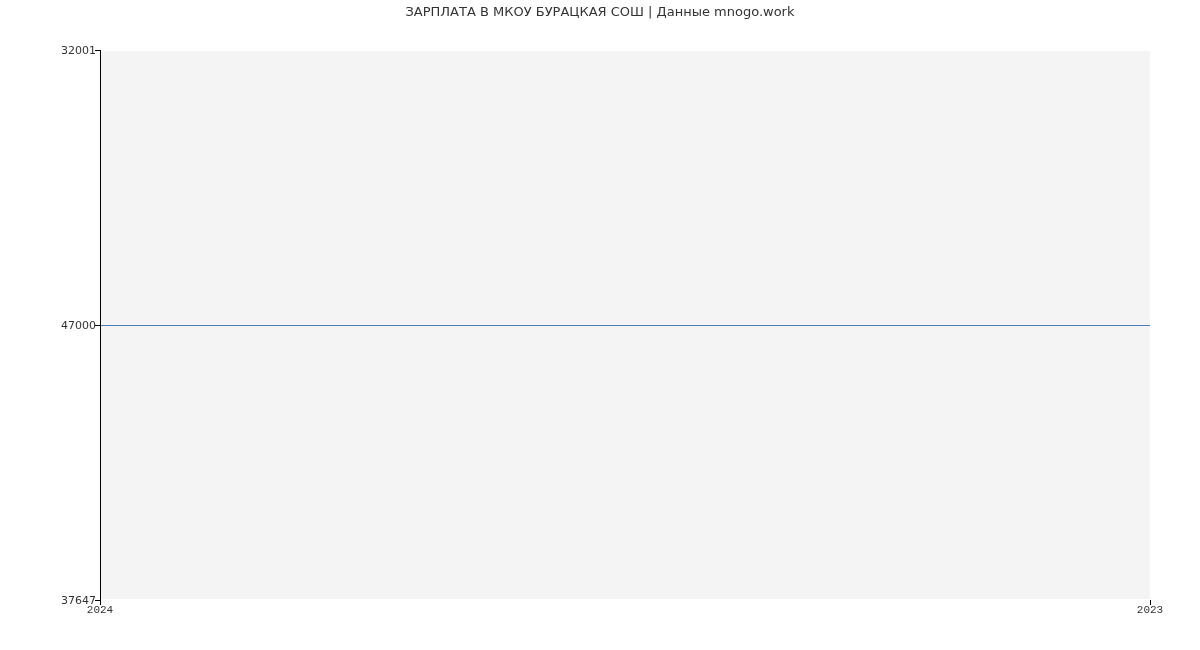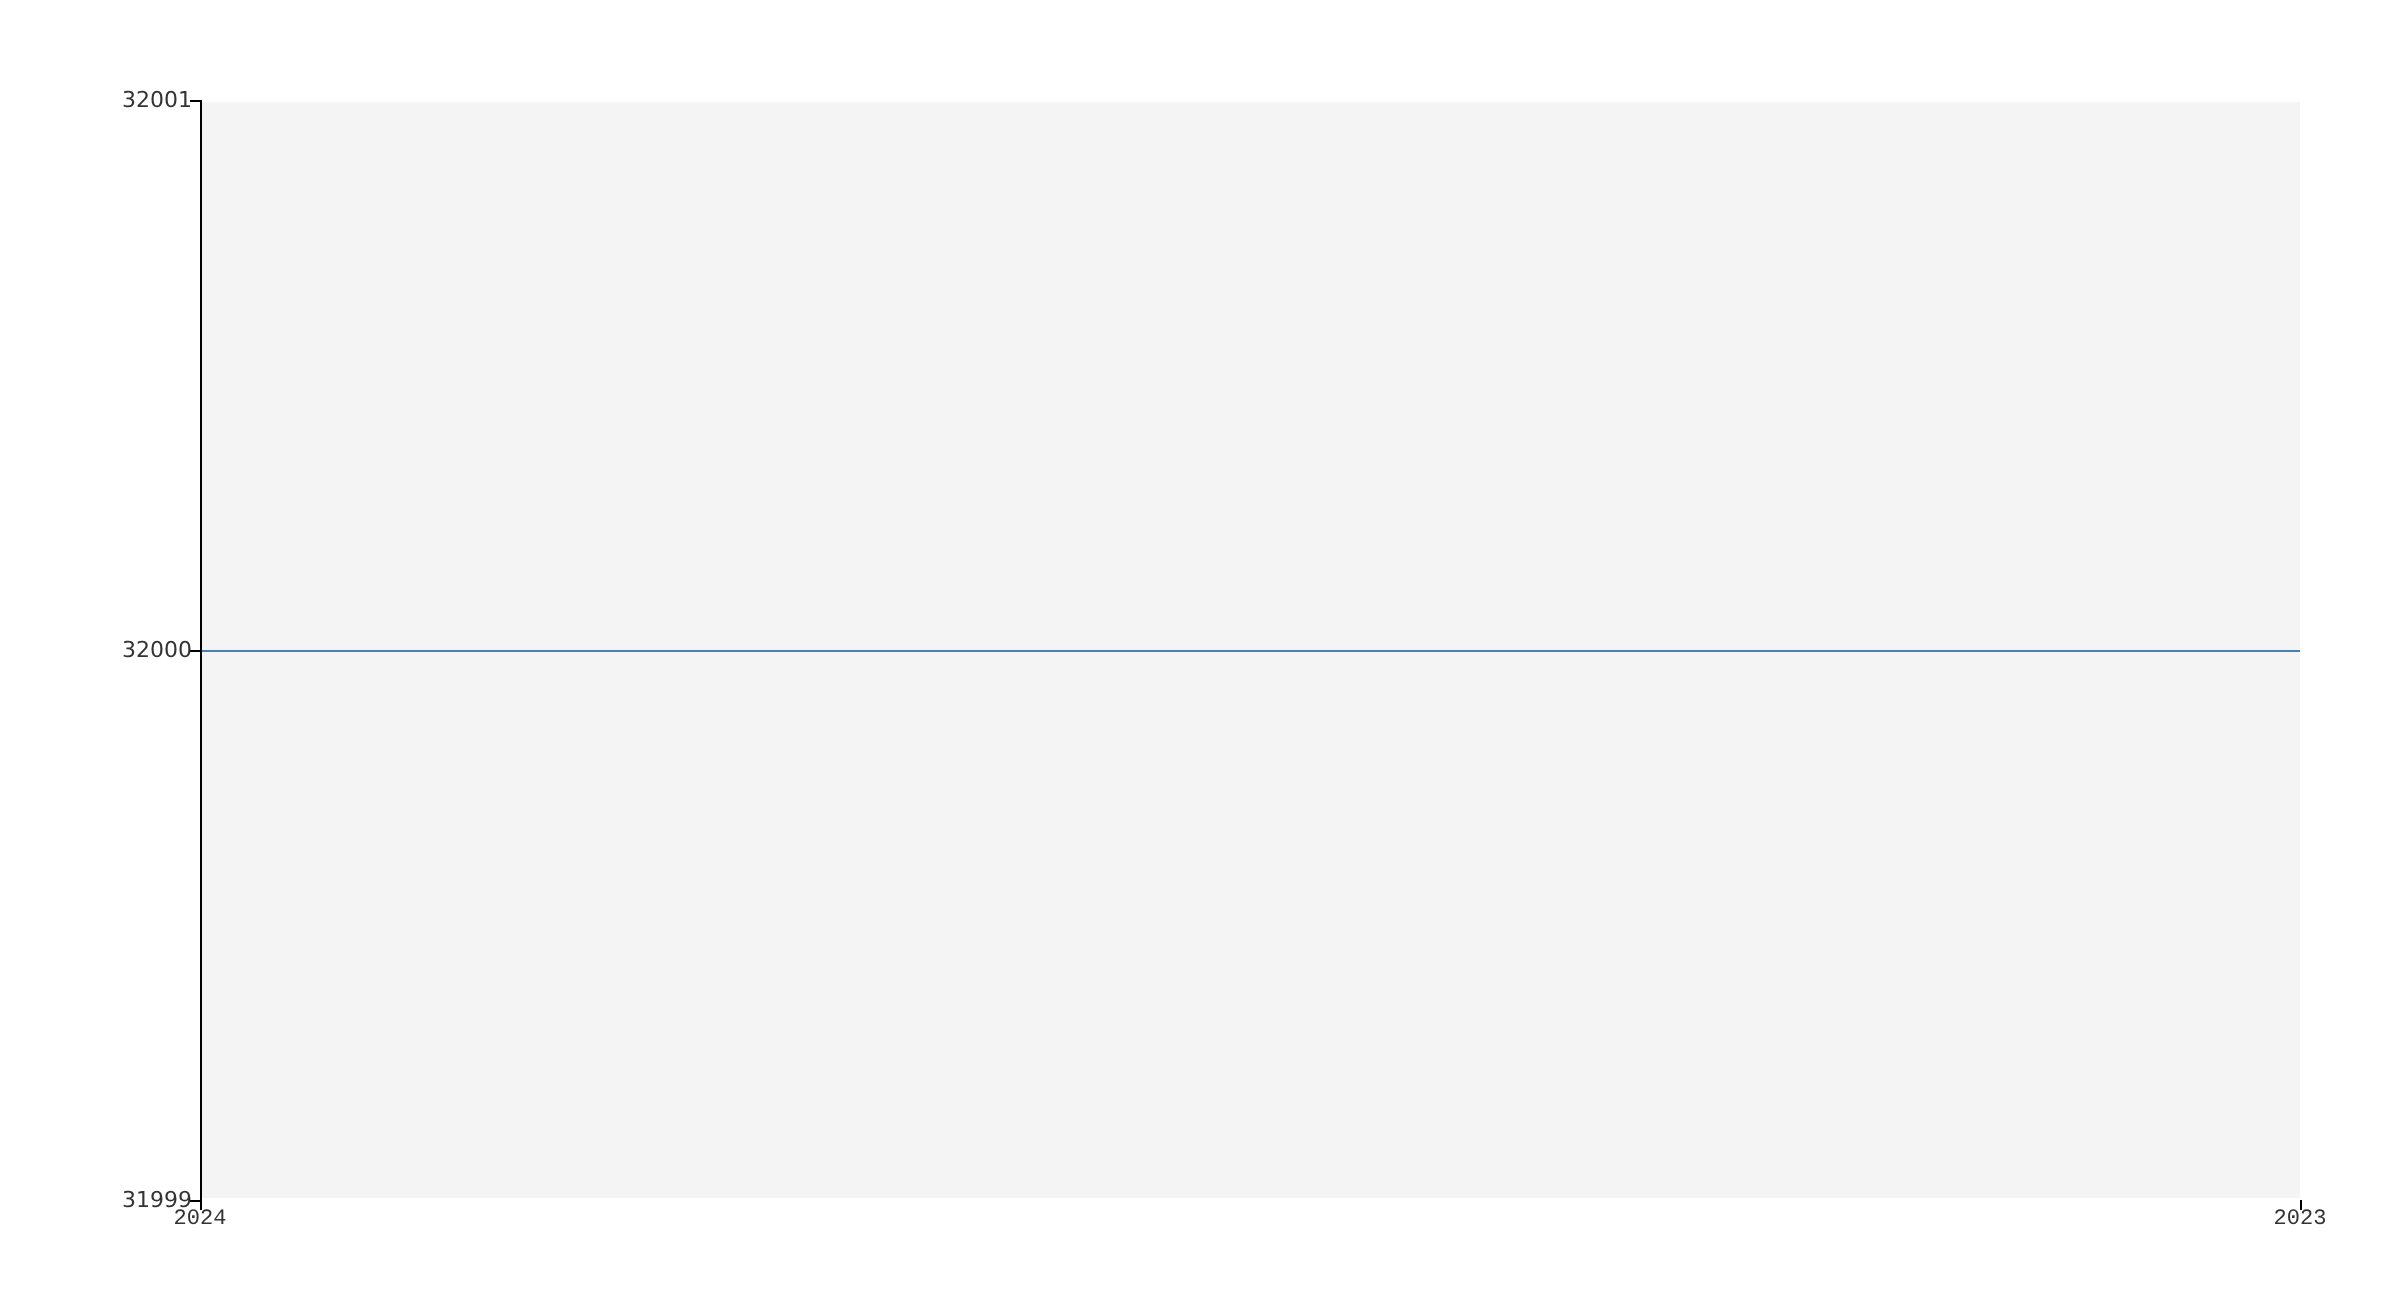--- a/index.html
+++ b/index.html
@@ -80,27 +80,28 @@
     height: 5px;
     border-left: 1px solid #000000;
     top: 600px;
   }
 </style>
 </head>
 <body>
 
 <div class="chart-wrap">
 
+  <div class="title">ЗАРПЛАТА В МКОУ БУРАЦКАЯ СОШ | Данные mnogo.work</div>
 
   <div class="ytick-mark" style="top:600px"></div>
   <div class="ytick-mark" style="top:325px"></div>
   <div class="ytick-mark" style="top:50px"></div>
 
-  <div class="ytick" style="top:600px">31999</div>
-  <div class="ytick" style="top:325px">32000</div>
+  <div class="ytick" style="top:600px">37647</div>
+  <div class="ytick" style="top:325px">47000</div>
   <div class="ytick" style="top:50px">32001</div>
 
   <div class="xtick-mark" style="left:100px"></div>
   <div class="xtick-mark" style="left:1150px"></div>
 
   <div class="xtick" style="left:100px">2024</div>
   <div class="xtick" style="left:1150px">2023</div>
 
   <div class="plot-area">
 

